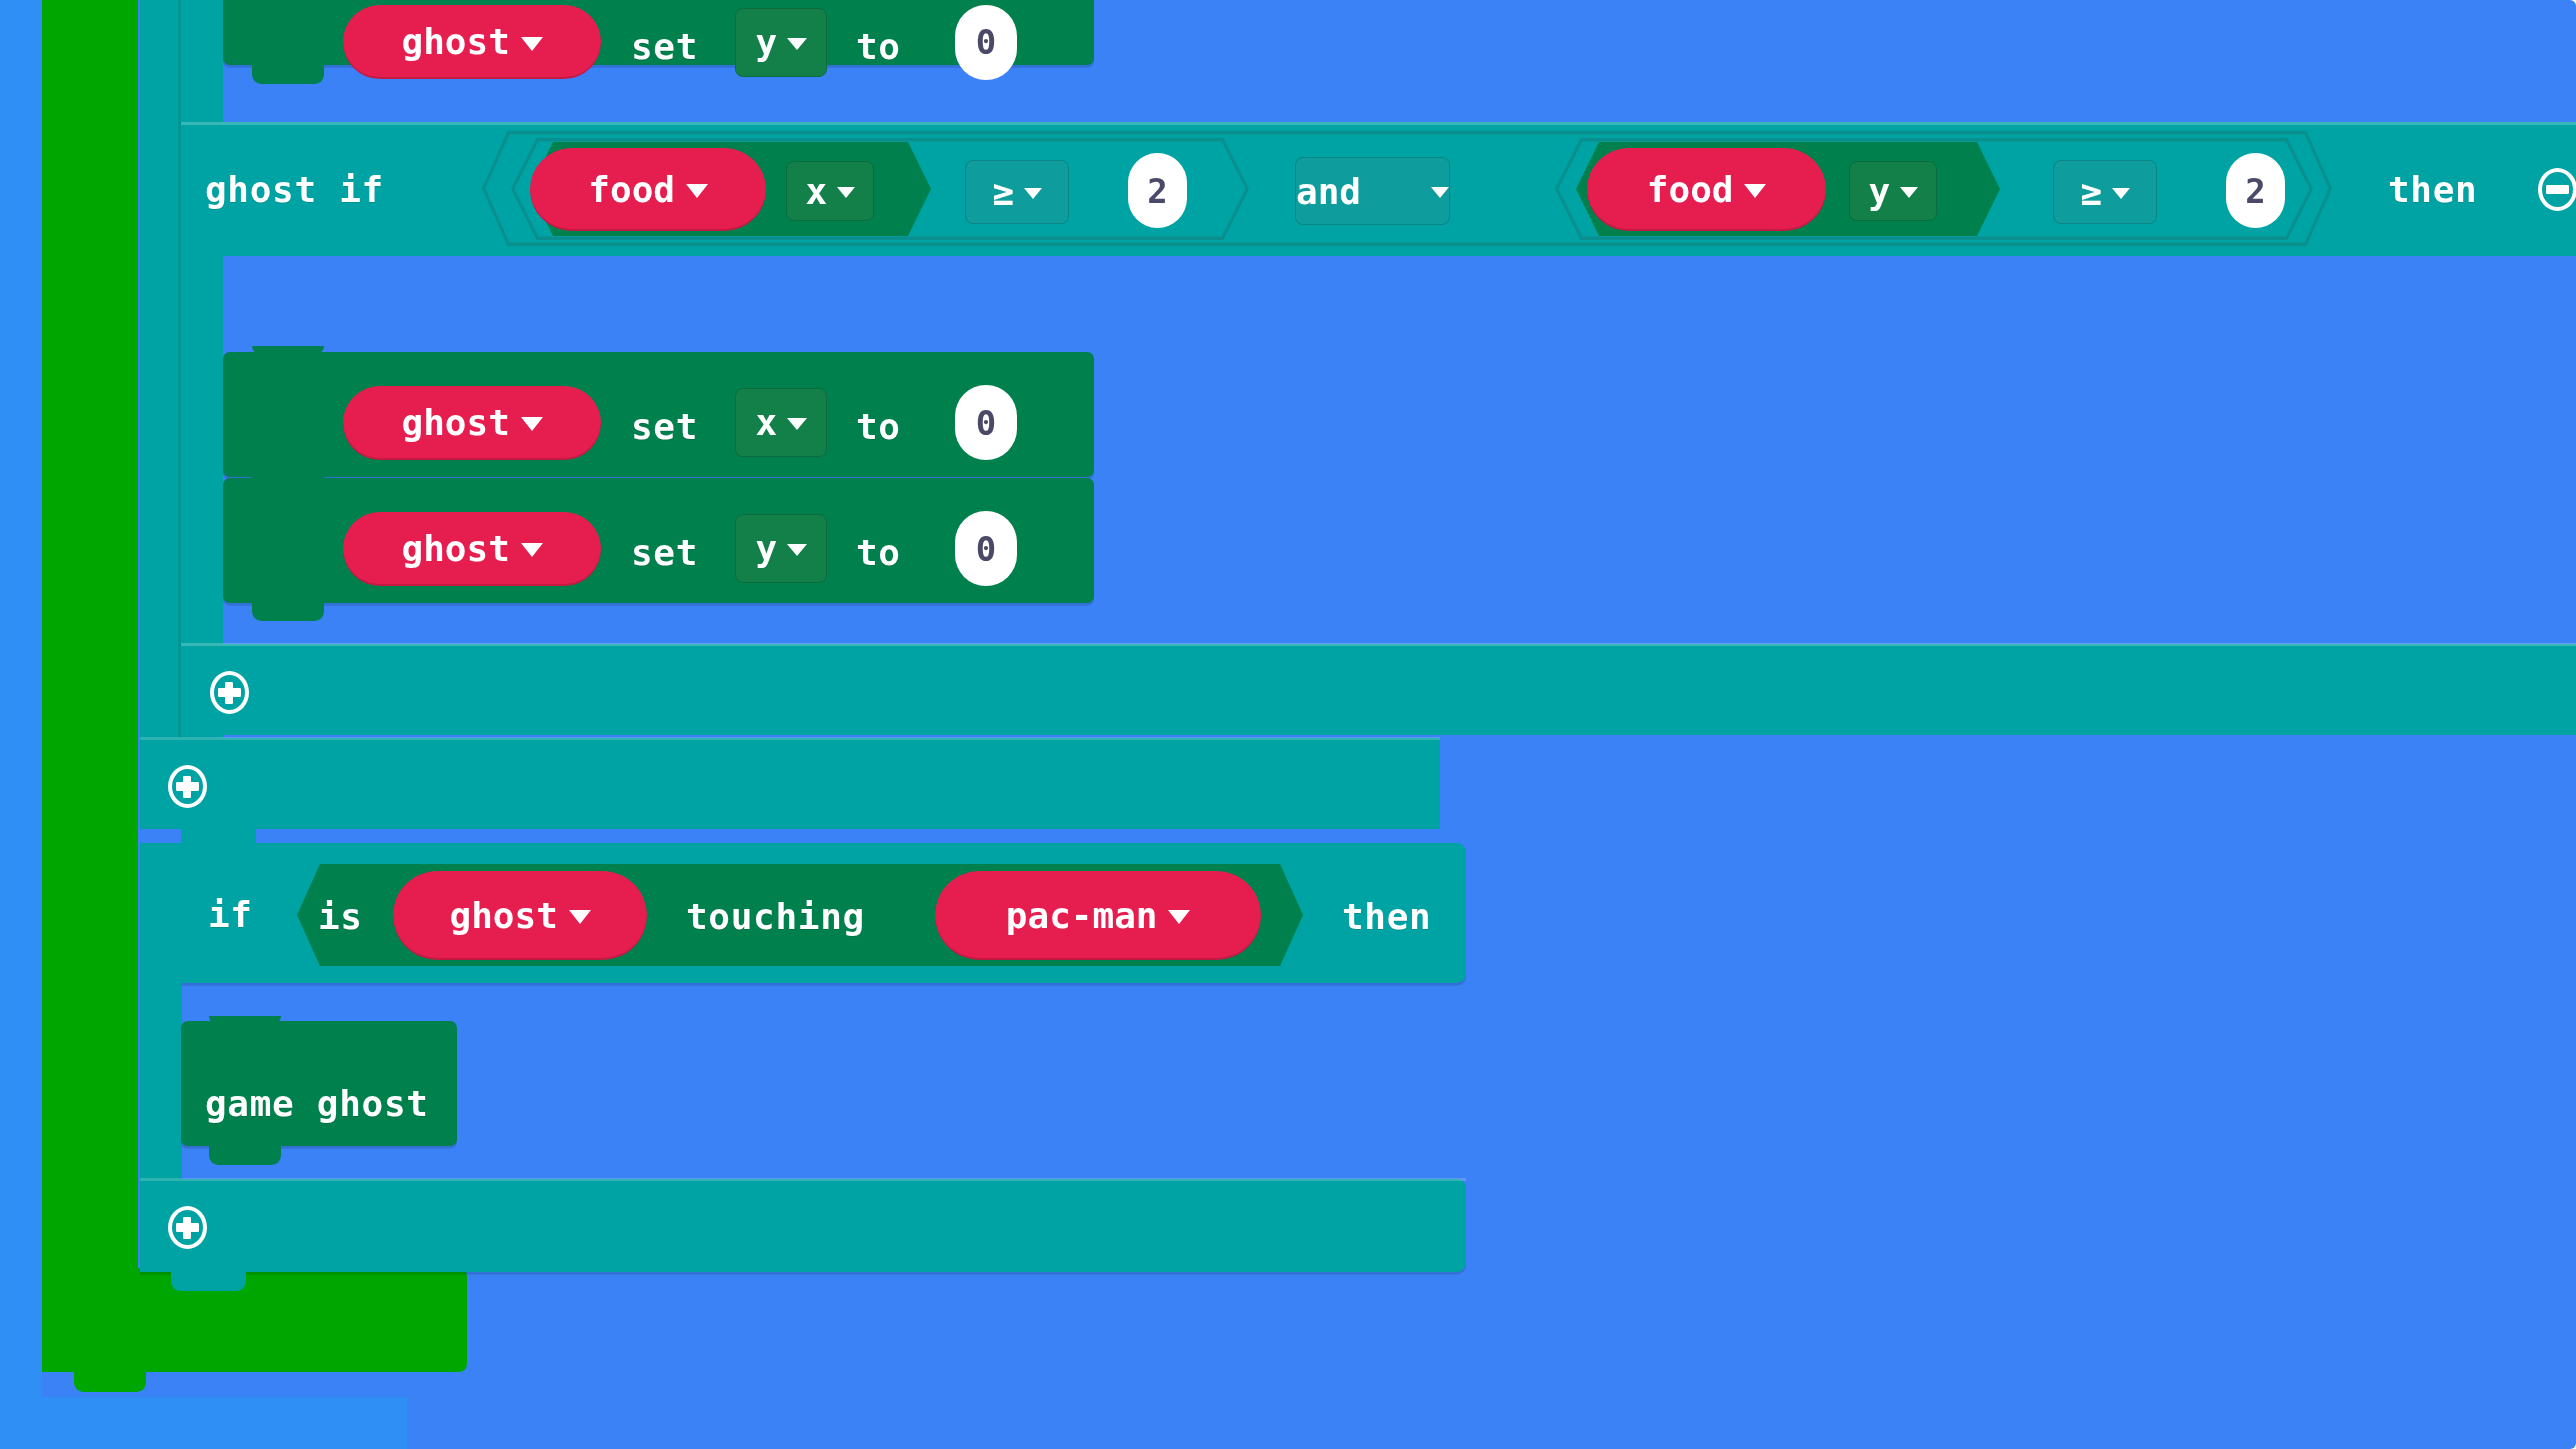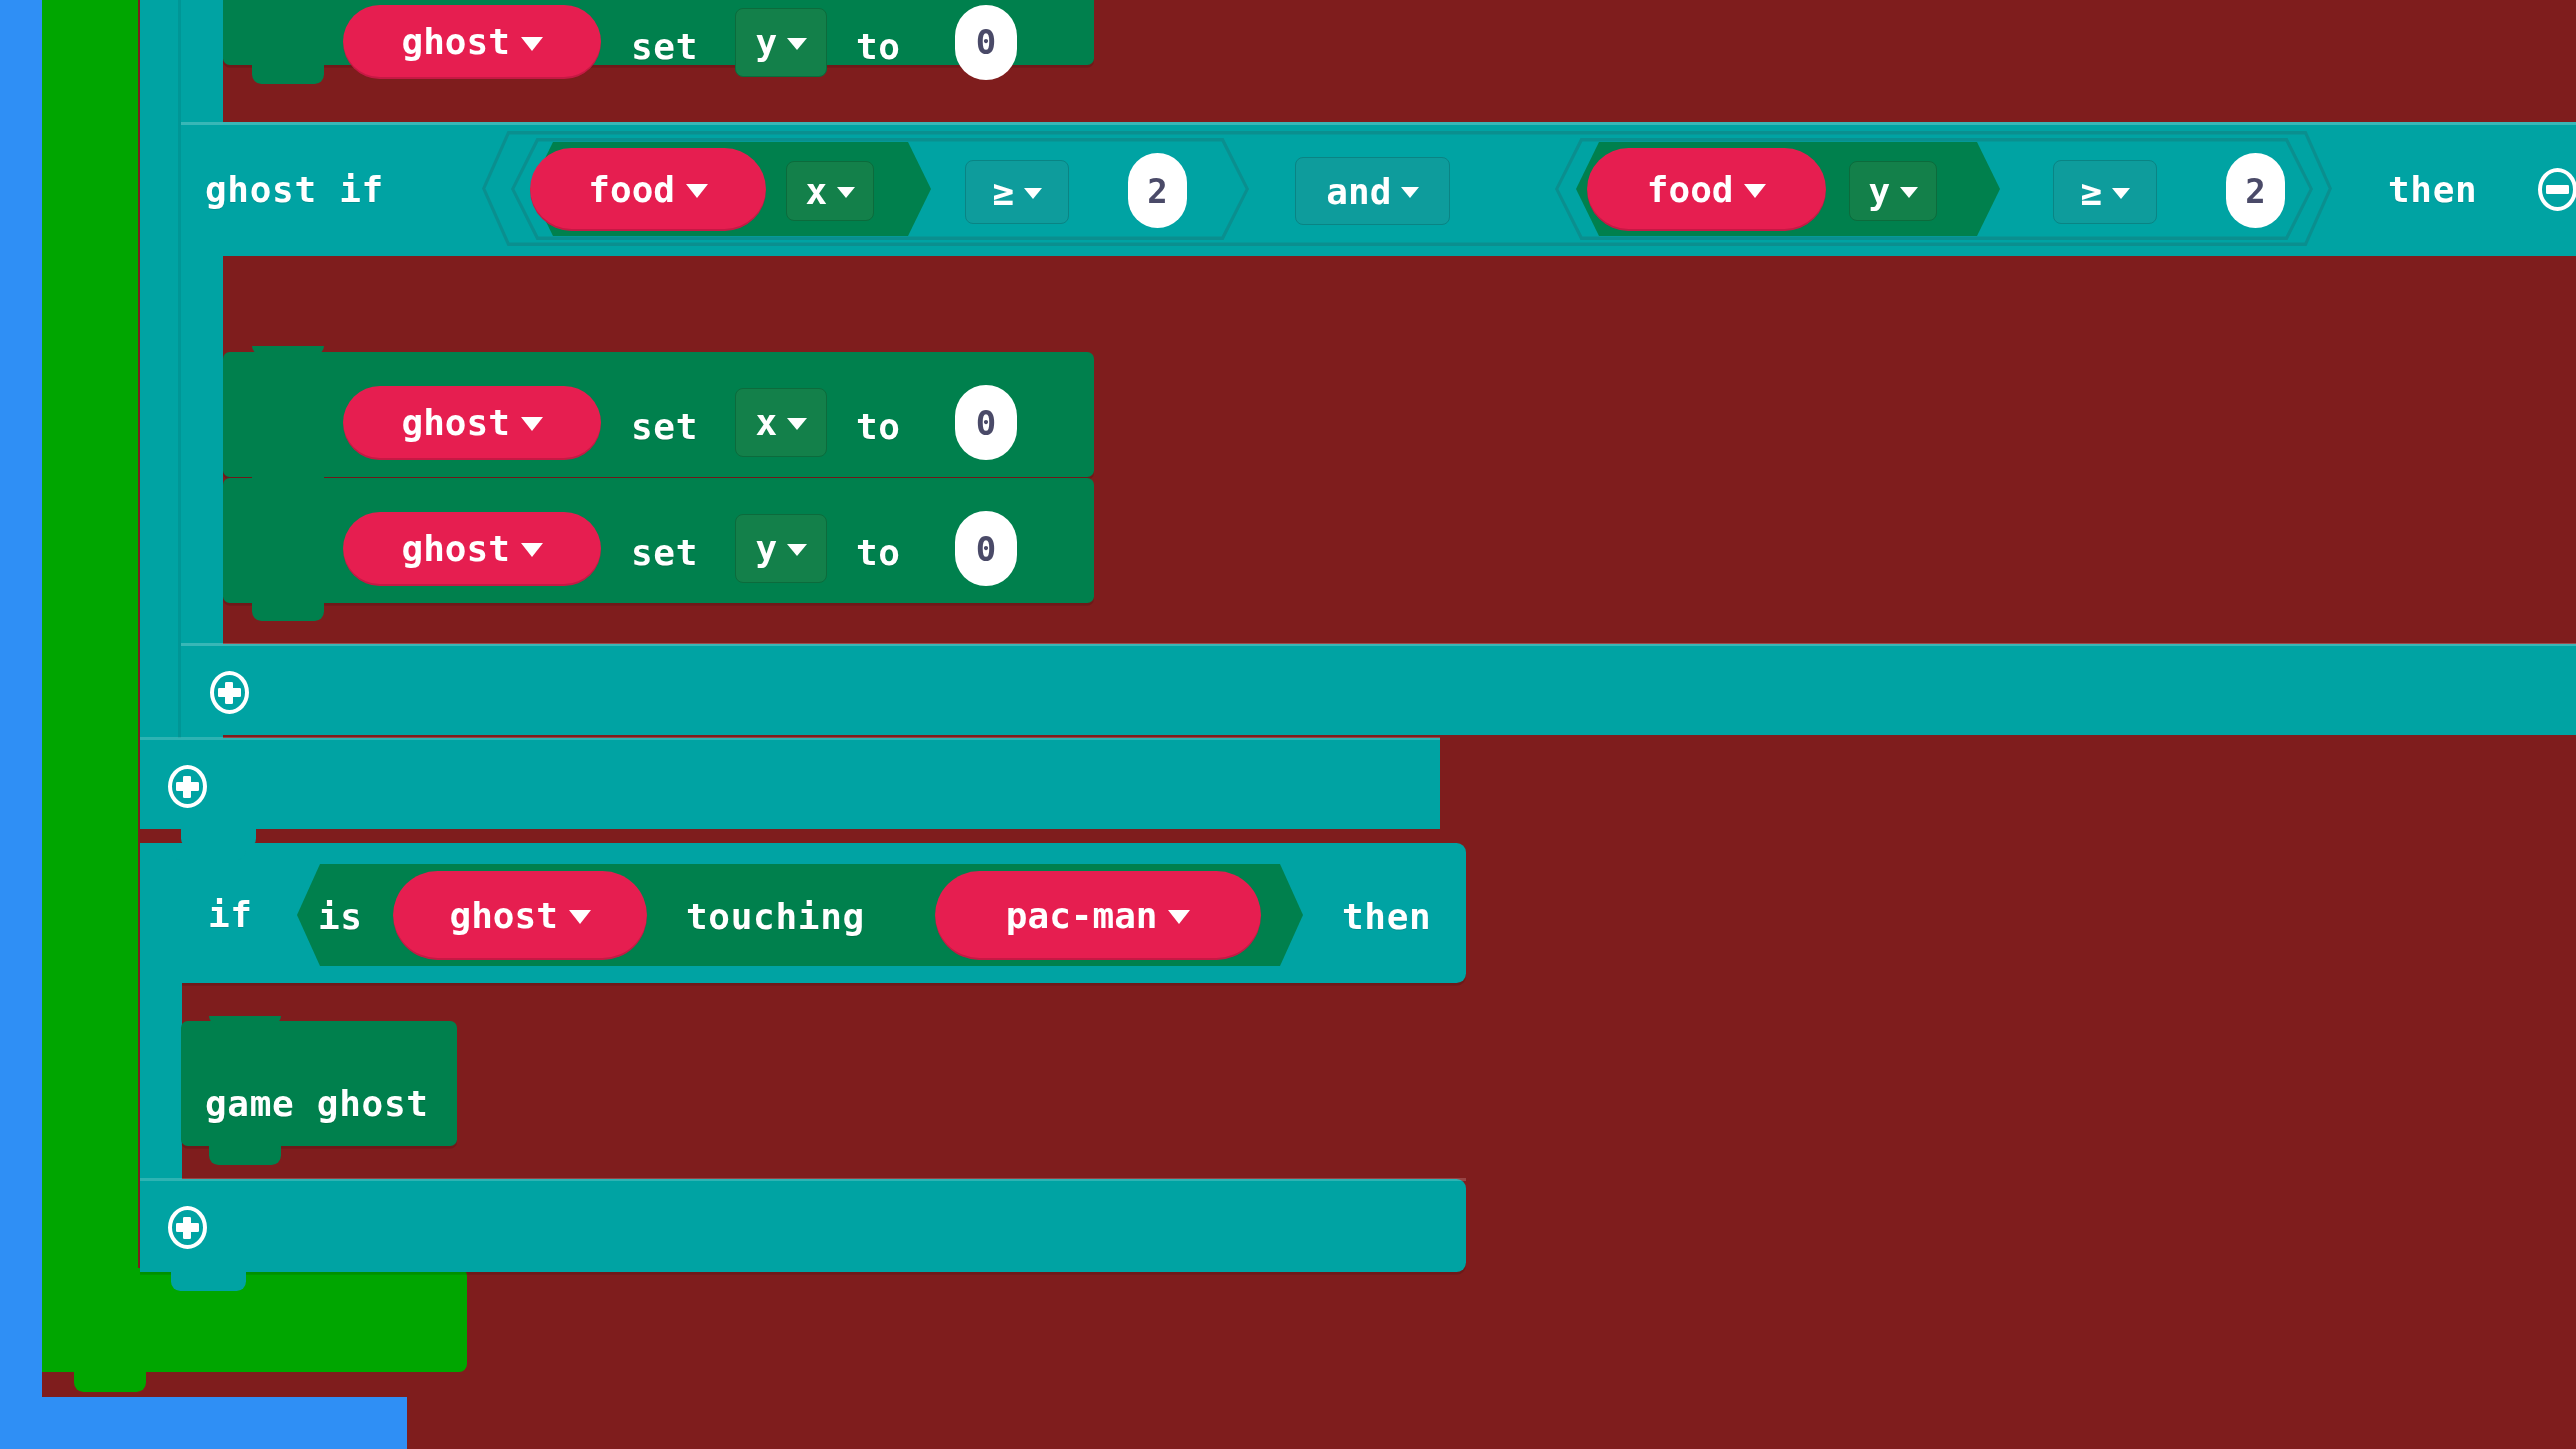--- a/index.html
+++ b/index.html
@@ -1,18 +1,18 @@
 <!DOCTYPE html>
 <html style="font-size:10.7px"><head>
 <meta charset="utf-8">
 <style>
   html,body{margin:0;padding:0;background:#ffffff;}
   body{width:2576px;height:1449px;overflow:hidden;
        font-family:"DejaVu Sans Mono","Liberation Mono",monospace;}
-  #stage{position:relative;width:2576px;height:1449px;background:#7f1d1d;}
+  #stage{position:relative;width:2576px;height:1449px;background:#3b82f6;border-radius:6px;}
 
   
   .abs{position:absolute;box-sizing:border-box;}
 
   
   .blue      {background:#2F8FF5;}
   .green     {background:#00A600;}
   .teal      {background:#00A3A3;}
   .dgreen    {background:#00804D;}
   .red       {background:#E61E50;}
@@ -150,21 +150,21 @@
     <span class="caret" style="border-top-width:11.4px;border-left-width:9.4px;border-right-width:9.4px;"></span>
   </span>
   <span class="rect onteal" style="left:965px;top:160px;width:102px;height:62px;">
     <span>≥</span>
     <span class="caret" style="border-top-width:11.4px;border-left-width:9.4px;border-right-width:9.4px;"></span>
   </span>
   <span class="numoval" style="left:1128px;top:153px;width:59px;height:75px;">
     <span>2</span>
   </span>
 
-  <span class="rect onteal" style="left:1295px;top:157px;width:153px;height:66px;">
+  <span class="rect onteal" style="left:1295px;top:157px;width:153px;height:66px;justify-content:space-between;">
     <span>and</span>
     <span class="caret" style="border-top-width:11.4px;border-left-width:9.4px;border-right-width:9.4px;"></span>
   </span>
 
   <div class="hexsocket" style="left:1555px;top:138px;width:758px;height:102px;background:#0a8f8f;">
     <div class="inner"></div>
   </div>
   <div class="hexg" style="left:1576px;top:142px;width:424px;height:94px;"></div>
   <span class="pill red" style="left:1587px;top:148px;width:239px;height:83px;">
     <span class="txt">food</span>

